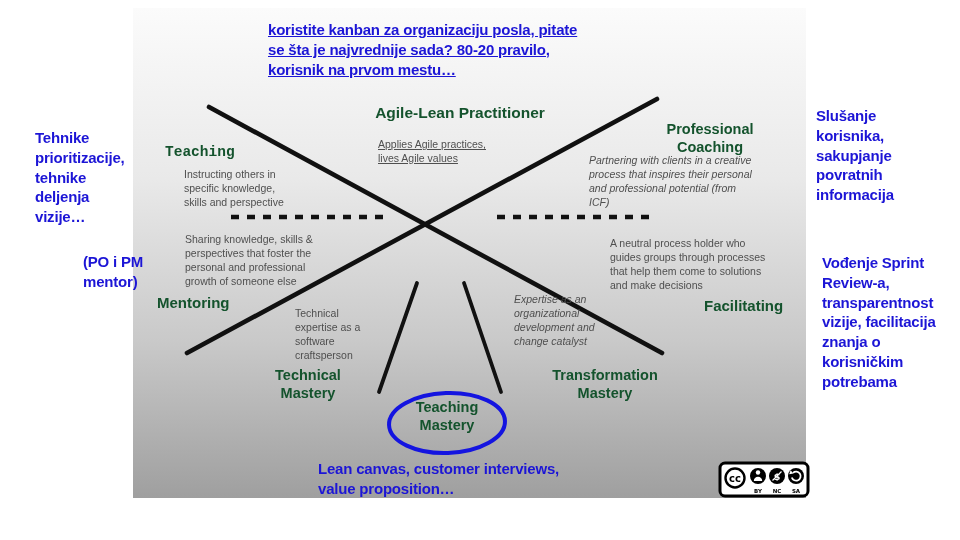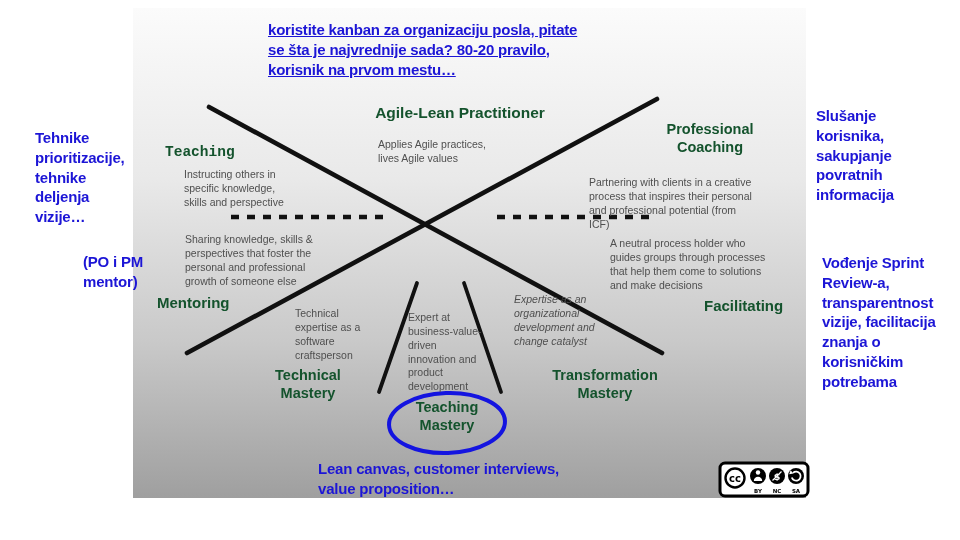--- a/index.html
+++ b/index.html
@@ -60,31 +60,31 @@
 Review-a,
 transparentnost
 vizije, facilitacija
 znanja o
 korisničkim
 potrebama</div>
   <div class="abs blue-note" style="left:318px;top:459px;width:340px;">Lean canvas, customer interviews,
 value proposition…</div>
 
   <div class="abs maroon center-text" style="left:355px;top:103px;width:210px;font-size:15.5px;">Agile-Lean Practitioner</div>
-  <div class="abs desc" style="left:378px;top:138px;">Applies Agile practices,
+  <div class="abs desc" style="left:378px;top:138px;text-decoration:underline;">Applies Agile practices,
 lives Agile values</div>
 
   <div class="abs maroon" style="left:165px;top:143px;font-family:Liberation Mono, monospace;">Teaching</div>
   <div class="abs desc" style="left:184px;top:168px;">Instructing others in
 specific knowledge,
 skills and perspective</div>
 
   <div class="abs maroon center-text" style="left:648px;top:120px;width:124px;">Professional
 Coaching</div>
-  <div class="abs desc" style="left:589px;top:176px;">Partnering with clients in a creative
+  <div class="abs desc" style="left:589px;top:154px;font-style:italic;">Partnering with clients in a creative
 process that inspires their personal
 and professional potential (from
 ICF)</div>
 
   <div class="abs desc" style="left:185px;top:233px;">Sharing knowledge, skills &amp;
 perspectives that foster the
 personal and professional
 growth of someone else</div>
   <div class="abs maroon" style="left:157px;top:294px;font-size:15px;">Mentoring</div>
 
@@ -94,26 +94,20 @@
 and make decisions</div>
   <div class="abs maroon" style="left:704px;top:297px;font-size:15px;">Facilitating</div>
 
   <div class="abs desc" style="left:295px;top:307px;">Technical
 expertise as a
 software
 craftsperson</div>
   <div class="abs maroon center-text" style="left:263px;top:366px;width:90px;">Technical
 Mastery</div>
 
-  <div class="abs desc" style="left:408px;top:311px;">Expert at
-business-value-
-driven
-innovation and
-product
-development</div>
   <div class="abs maroon center-text" style="left:402px;top:398px;width:90px;">Teaching
 Mastery</div>
 
   <div class="abs desc" style="left:514px;top:293px;font-style:italic;">Expertise as an
 organizational
 development and
 change catalyst</div>
   <div class="abs maroon center-text" style="left:538px;top:366px;width:134px;">Transformation
 Mastery</div>
 

